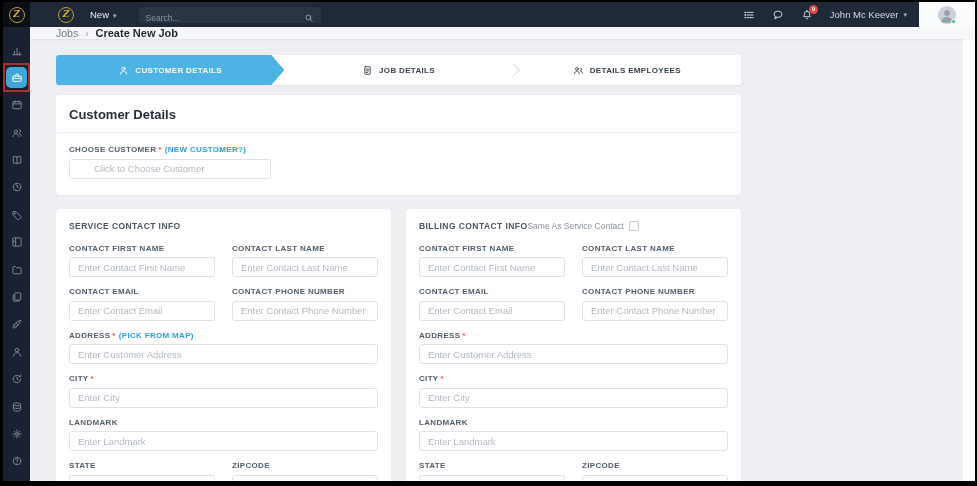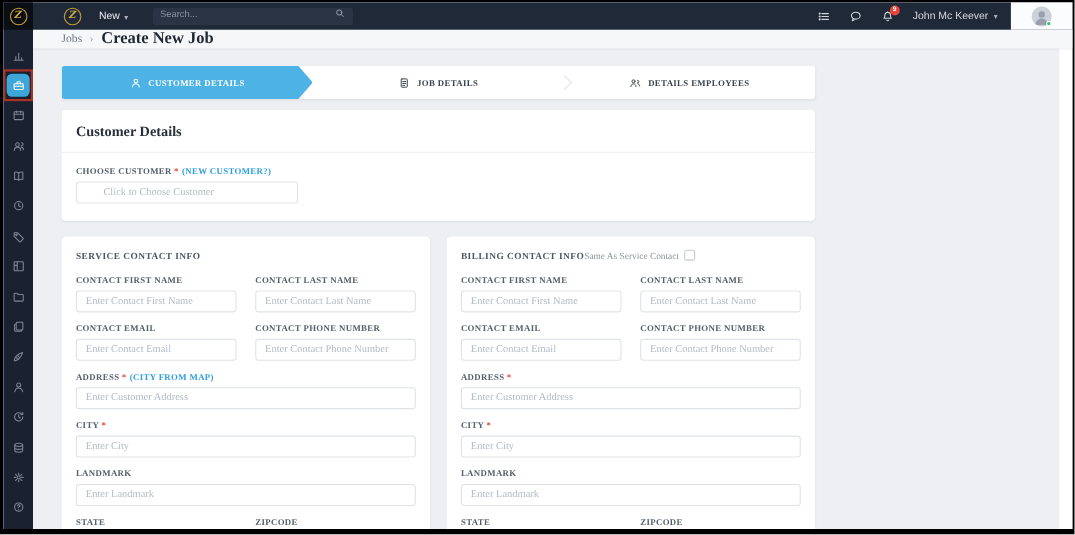--- a/index.html
+++ b/index.html
@@ -23,47 +23,47 @@
   .red-outline { position:absolute; left:-3px; right:-3px; top:-4px; bottom:-4px;
                  border:2px solid #a93226; pointer-events:none; }
 
   
   .topbar { position:absolute; left:27px; right:0; top:0; height:25px; background:#202938;
             display:flex; align-items:center; z-index:4; }
   .tb-logo { margin-left:28px; }
   .new-btn { margin-left:16px; color:#e8ebef; font-size:9.5px; display:flex; align-items:flex-end; gap:4px; cursor:pointer; }
   .caret { font-size:7px; color:#aab2bf; }
   .search-box { margin-left:22px; width:182px; height:16px; background:#2b3444; border-radius:3px;
-                display:flex; align-items:flex-start; padding:0 7px; }
+                display:flex; align-items:flex-end; padding:0 7px; }
   .search-box input { flex:1; background:transparent; border:none; outline:none;
                       font-size:8.5px; color:#cfd5dd; font-family:inherit; }
   .search-box input::placeholder { color:#8892a1; }
   .search-box svg { width:10px; height:10px; color:#9aa3b1; flex:none; }
   .tb-right { margin-left:auto; display:flex; align-items:center; }
   .tb-icon { position:relative; color:#cfd5dd; margin-right:17px; cursor:pointer; display:flex; }
   .tb-icon svg { width:12px; height:12px; }
   .badge { position:absolute; top:-4px; right:-5px; min-width:9px; height:9px; padding:0 1px;
            background:#e8453c; border-radius:5px; color:#fff; font-size:6px; font-weight:bold;
            display:flex; align-items:center; justify-content:center; }
   .user-menu { color:#d6dae1; font-size:9.5px; display:flex; align-items:center; gap:5px;
                margin-right:12px; cursor:pointer; white-space:nowrap; }
   .avatar-panel { width:56px; height:25px; background:#fbfcfd; display:flex; align-items:center; justify-content:center; }
   .avatar { position:relative; width:18px; height:18px; cursor:pointer; }
   .avatar .ph { width:18px; height:18px; border-radius:50%; background:#ccd1d9; overflow:hidden; display:block; }
   .avatar .dot { position:absolute; right:0; bottom:0; width:5px; height:5px; border-radius:50%;
                  background:#2fcc5b; border:1px solid #fbfcfd; }
 
   
-  .main { position:absolute; left:27px; right:0; top:25px; bottom:0; display:flex; flex-direction:column;font-family:Liberation Serif, serif; }
+  .main { position:absolute; left:27px; right:0; top:25px; bottom:0; display:flex; flex-direction:column; }
   .scroll-strip { position:absolute; right:0; top:0; bottom:0; width:12px; background:#fff; z-index:1; }
   .breadcrumb { height:37px; background:#f6f7f9; display:flex; align-items:center; padding-left:26px;
                 box-shadow:0 1px 2px rgba(0,0,0,.06); position:relative; z-index:2; }
   .bc-parent { color:#717a86; font-size:10.5px; cursor:pointer; }
   .bc-sep { color:#9aa1ab; font-size:10px; margin:0 7px; }
-  .bc-current { color:#1f2833; font-size:15px; font-weight:bold; }
+  .bc-current { color:#1f2833; font-size:11px; font-weight:bold; }
   .content { flex:1; padding:16px 0 0 26px; position:relative; }
 
   
   .wizard { width:685px; height:30px; background:#fff; border-radius:3px; box-shadow:0 1px 2px rgba(0,0,0,.05);
             display:flex; position:relative; }
   .step { flex:1; display:flex; align-items:center; justify-content:center; gap:6px;
           font-size:8px; font-weight:bold; letter-spacing:.04em; color:#39434e; cursor:pointer; position:relative; }
   .step svg { width:11px; height:11px; flex:none; }
   .step.active { background:#4db3e4; color:#fff; z-index:2;
                  clip-path:polygon(0 0, calc(100% - 13px) 0, 100% 50%, calc(100% - 13px) 100%, 0 100%);
@@ -322,21 +322,21 @@
               <label class="flabel">CONTACT EMAIL</label>
               <input class="tinput" placeholder="Enter Contact Email" style="">
             </div>
             <div class="field">
               <label class="flabel">CONTACT PHONE NUMBER</label>
               <input class="tinput" placeholder="Enter Contact Phone Number" style="">
             </div>
           </div>
           <div class="field">
             <label class="flabel">
-              <span>ADDRESS</span><span class="req">*</span><span class="inline-link">(CITY FROM MAP)</span>
+              <span>ADDRESS</span><span class="req">*</span><span class="inline-link">(PICK FROM MAP)</span>
             </label>
             <input class="tinput" placeholder="Enter Customer Address" style="">
           </div>
           <div class="field">
             <label class="flabel">
               <span>CITY</span><span class="req">*</span>
             </label>
             <input class="tinput" placeholder="Enter City" style="">
           </div>
           <div class="field">

